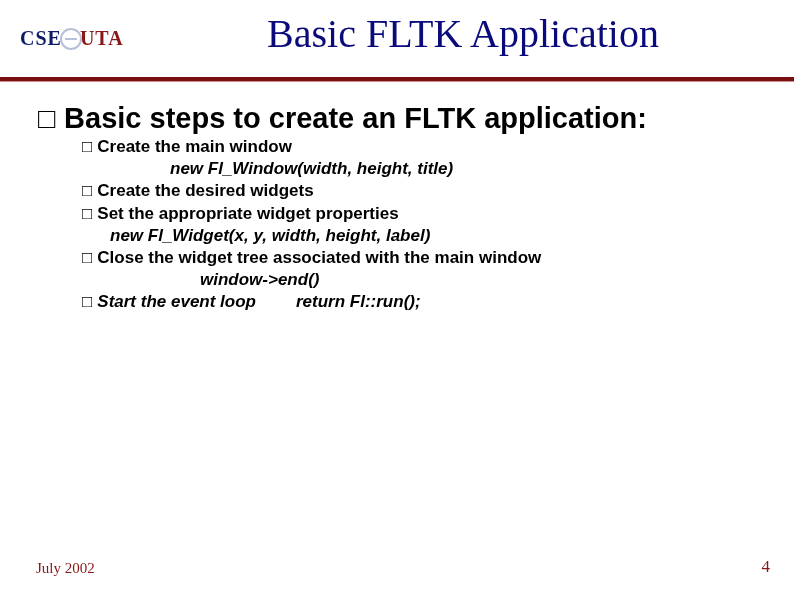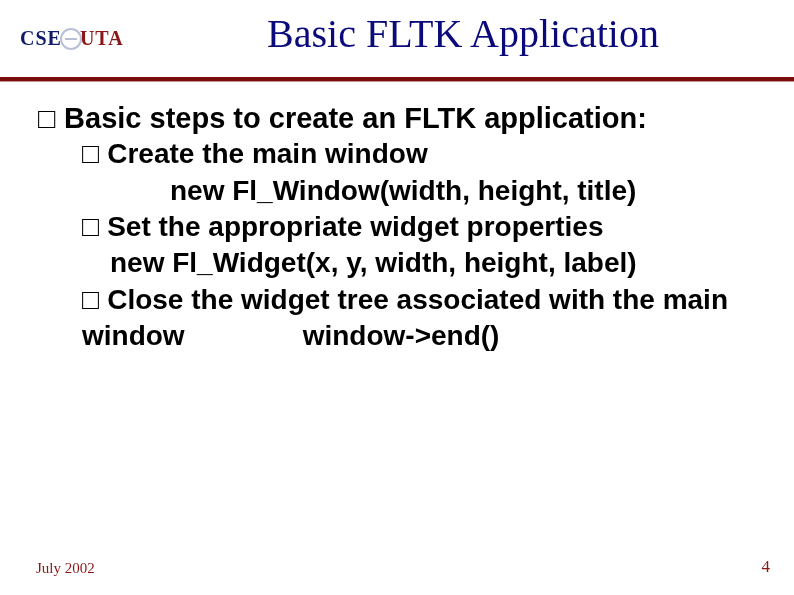--- a/index.html
+++ b/index.html
@@ -103,26 +103,26 @@
   }
   .l1 .box, .l2 .box {
     font-family: Arial, sans-serif;
     display: inline-block;
     width: 0.9em;
   }
   .sub {
     margin-left: 44px;
   }
   .l2 {
-    font-size: 28px;
+    font-size: 17px;
     font-weight: bold;
     line-height: 1.3;
   }
   .l2 .norm { font-weight: bold; }
-  .l2 .ital { font-weight: bold; }
+  .l2 .ital { font-style: italic; font-weight: bold; }
   .indent1 { padding-left: 88px; }
   .indent2 { padding-left: 28px; }
   .inline-right { display:inline-block; margin-left: 118px; }
   .inline-mid  { display:inline-block; margin-left: 40px; }
   .footer-date {
     position: absolute;
     bottom: 18px;
     left: 36px;
     font-family: "Times New Roman", Times, serif;
     font-size: 15px;
@@ -162,32 +162,38 @@
     <div class="sub">
 
       <div class="l2">
         <span class="box">□</span><span class="norm">Create the main window</span>
       </div>
       <div class="l2 indent1">
         <span class="ital">new Fl_Window(width, height, title)</span>
       </div>
 
       <div class="l2">
+        <span class="box">□</span><span class="norm">Create the desired widgets</span>
+      </div>
+      <div class="l2">
         <span class="box">□</span><span class="norm">Set the appropriate widget properties</span>
       </div>
 
       <div class="l2 indent2">
         <span class="ital">new Fl_Widget(x, y, width, height, label)</span>
       </div>
 
       <div class="l2">
         <span class="box">□</span><span class="norm">Close the widget tree associated with the main window</span><span class="ital inline-right">window-&gt;end()</span>
       </div>
 
 
+      <div class="l2">
+        <span class="box">□</span><span class="ital">Start the event loop</span><span class="ital inline-mid">return Fl::run();</span>
+      </div>
 
     </div>
   </div>
 
   <div class="footer-date">July 2002</div>
   <div class="footer-page">4</div>
 
 </div>
 
 </body></html>

